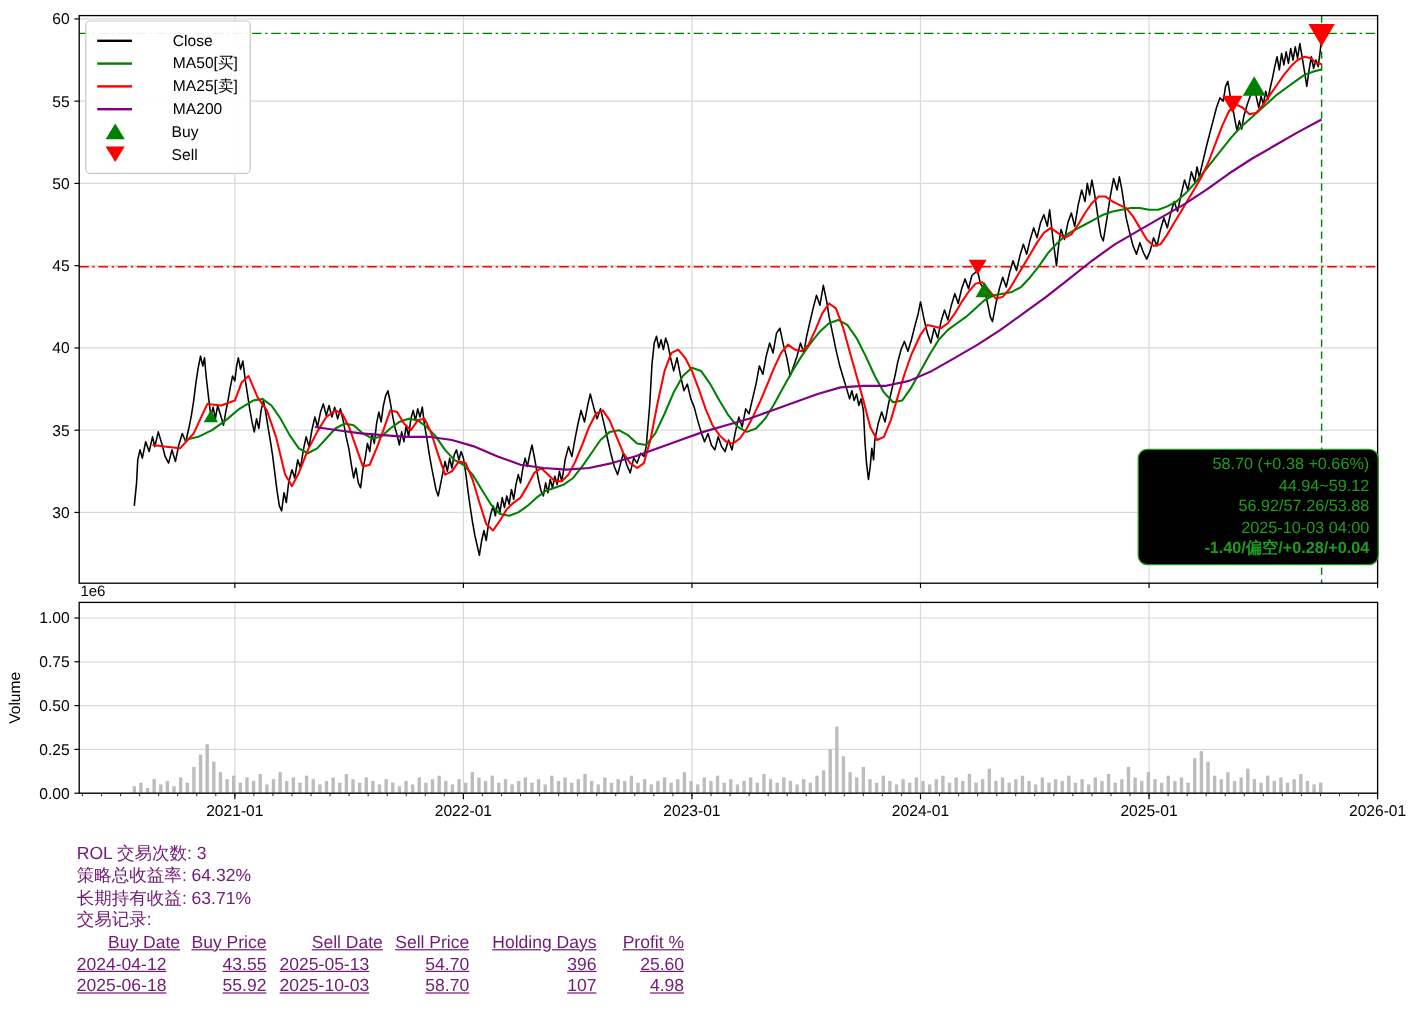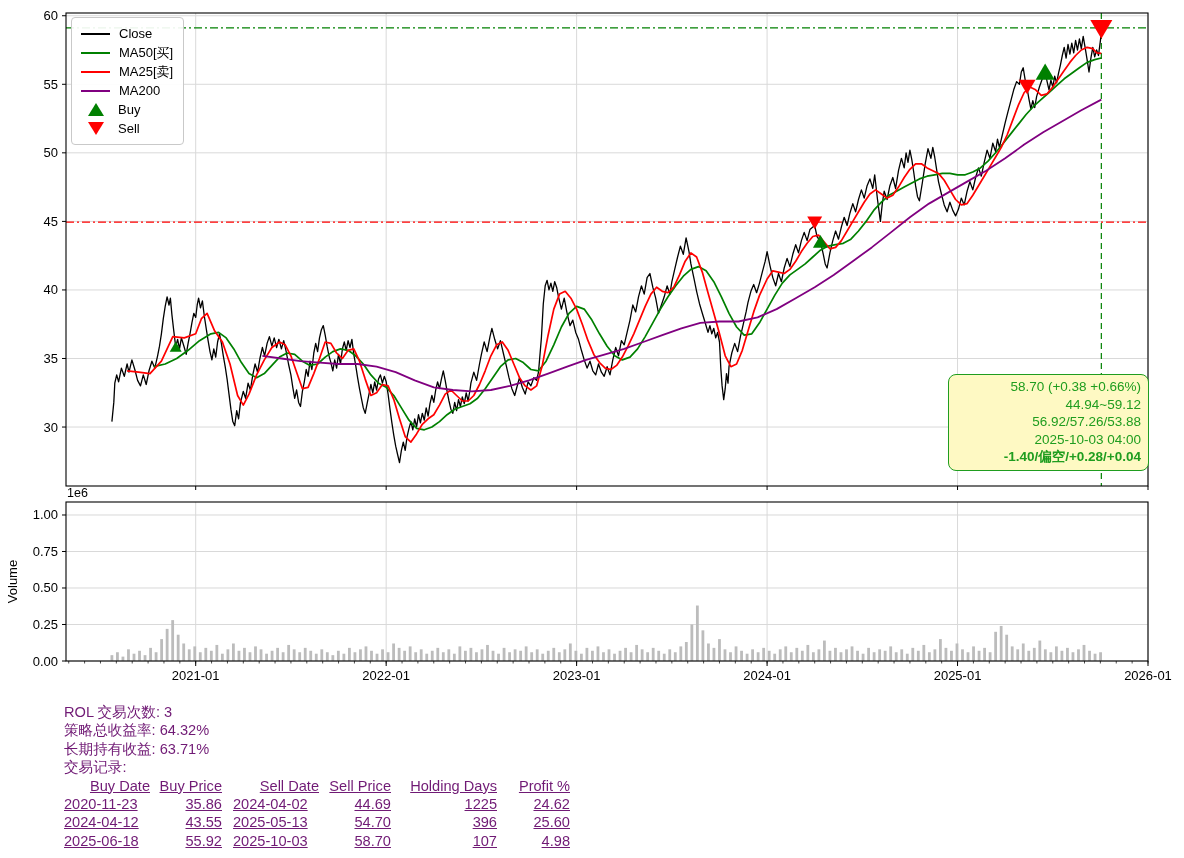--- a/index.html
+++ b/index.html
@@ -5,29 +5,29 @@
   html,body{margin:0;padding:0;background:#ffffff;}
   body{width:1184px;height:858px;position:relative;overflow:hidden;
        font-family:"Liberation Sans","DejaVu Sans",sans-serif;}
   #figure{position:absolute;left:0;top:0;width:1184px;height:695px;}
   svg text{font-family:"Liberation Sans","DejaVu Sans",sans-serif;fill:#000;}
   .ticklabel{font-size:13px;}
   .exp{font-size:12.5px;}
   
   #legend{position:absolute;left:71px;top:17px;background:rgba(255,255,255,.92);
           border:1px solid #c9c9c9;border-radius:4px;padding:6px 10px 6px 9px;z-index:5;}
-  .lg-row{display:flex;align-items:center;height:19px;white-space:nowrap;}
+  .lg-row{display:flex;align-items:center;height:19px;white-space:nowrap;gap:25px;}
   .lg-line{display:inline-block;width:29px;height:0;border-top-width:2px;border-top-style:solid;margin-right:9px;}
   .lg-tri{display:inline-block;width:0;height:0;margin:0 14px 0 7px;}
   .lg-tri.up{border-left:8px solid transparent;border-right:8px solid transparent;border-bottom:13px solid #008000;}
   .lg-tri.down{border-left:8px solid transparent;border-right:8px solid transparent;border-top:13px solid #ff0000;}
   .lg-label{font-size:13px;color:#000;}
   
   #annot{position:absolute;left:948px;top:374px;width:186px;z-index:6;
-         background:#fef9c3;border:1.6px solid #1f9d1f;border-radius:8px;
+         background:#000000;border:1.6px solid #1f9d1f;border-radius:8px;
          padding:3px 7px 4px 6px;text-align:right;}
   #annot .an-line{font-size:13.5px;line-height:17.6px;color:#1f9d1f;white-space:nowrap;}
   
   #stats{position:absolute;left:64px;top:703px;font-size:14.6px;line-height:18.4px;color:#701a75;}
   #stats .s-line{white-space:pre;}
   #trades{margin-top:0;}
   .t-row{display:grid;grid-template-columns:86px 72px 11px 86px 72px 106px 73px;line-height:18.4px;text-decoration:underline;}
   .t-c{text-align:right;white-space:nowrap;}
   .t-c.date{text-align:left;}
   .t-row.head .t-c{text-align:right;}
@@ -432,29 +432,20 @@
       <div class="t-row head">
         <div class="t-c">Buy Date</div>
         <div class="t-c">Buy Price</div>
         <div class="t-c"></div>
         <div class="t-c">Sell Date</div>
         <div class="t-c">Sell Price</div>
         <div class="t-c">Holding Days</div>
         <div class="t-c">Profit %</div>
       </div>
       <div class="t-row">
-        <div class="t-c date">2020-11-23</div>
-        <div class="t-c">35.86</div>
-        <div class="t-c"></div>
-        <div class="t-c date">2024-04-02</div>
-        <div class="t-c">44.69</div>
-        <div class="t-c">1225</div>
-        <div class="t-c">24.62</div>
-      </div>
-      <div class="t-row">
         <div class="t-c date">2024-04-12</div>
         <div class="t-c">43.55</div>
         <div class="t-c"></div>
         <div class="t-c date">2025-05-13</div>
         <div class="t-c">54.70</div>
         <div class="t-c">396</div>
         <div class="t-c">25.60</div>
       </div>
       <div class="t-row">
         <div class="t-c date">2025-06-18</div>

